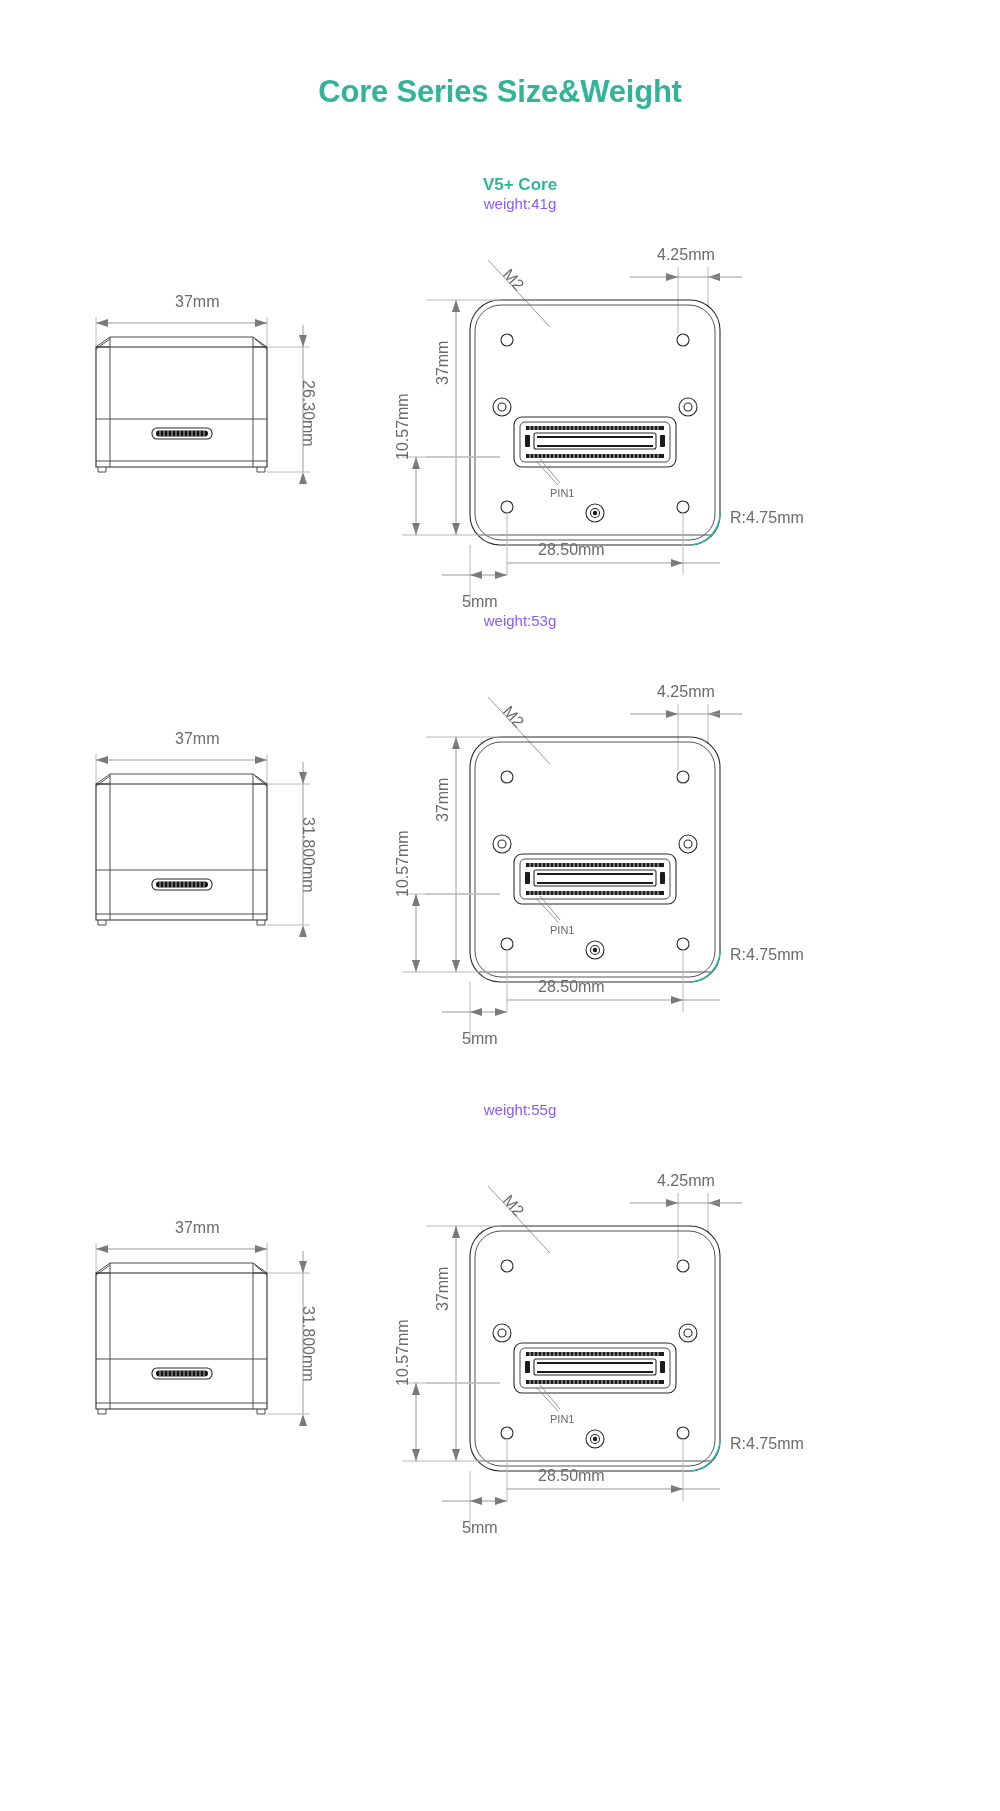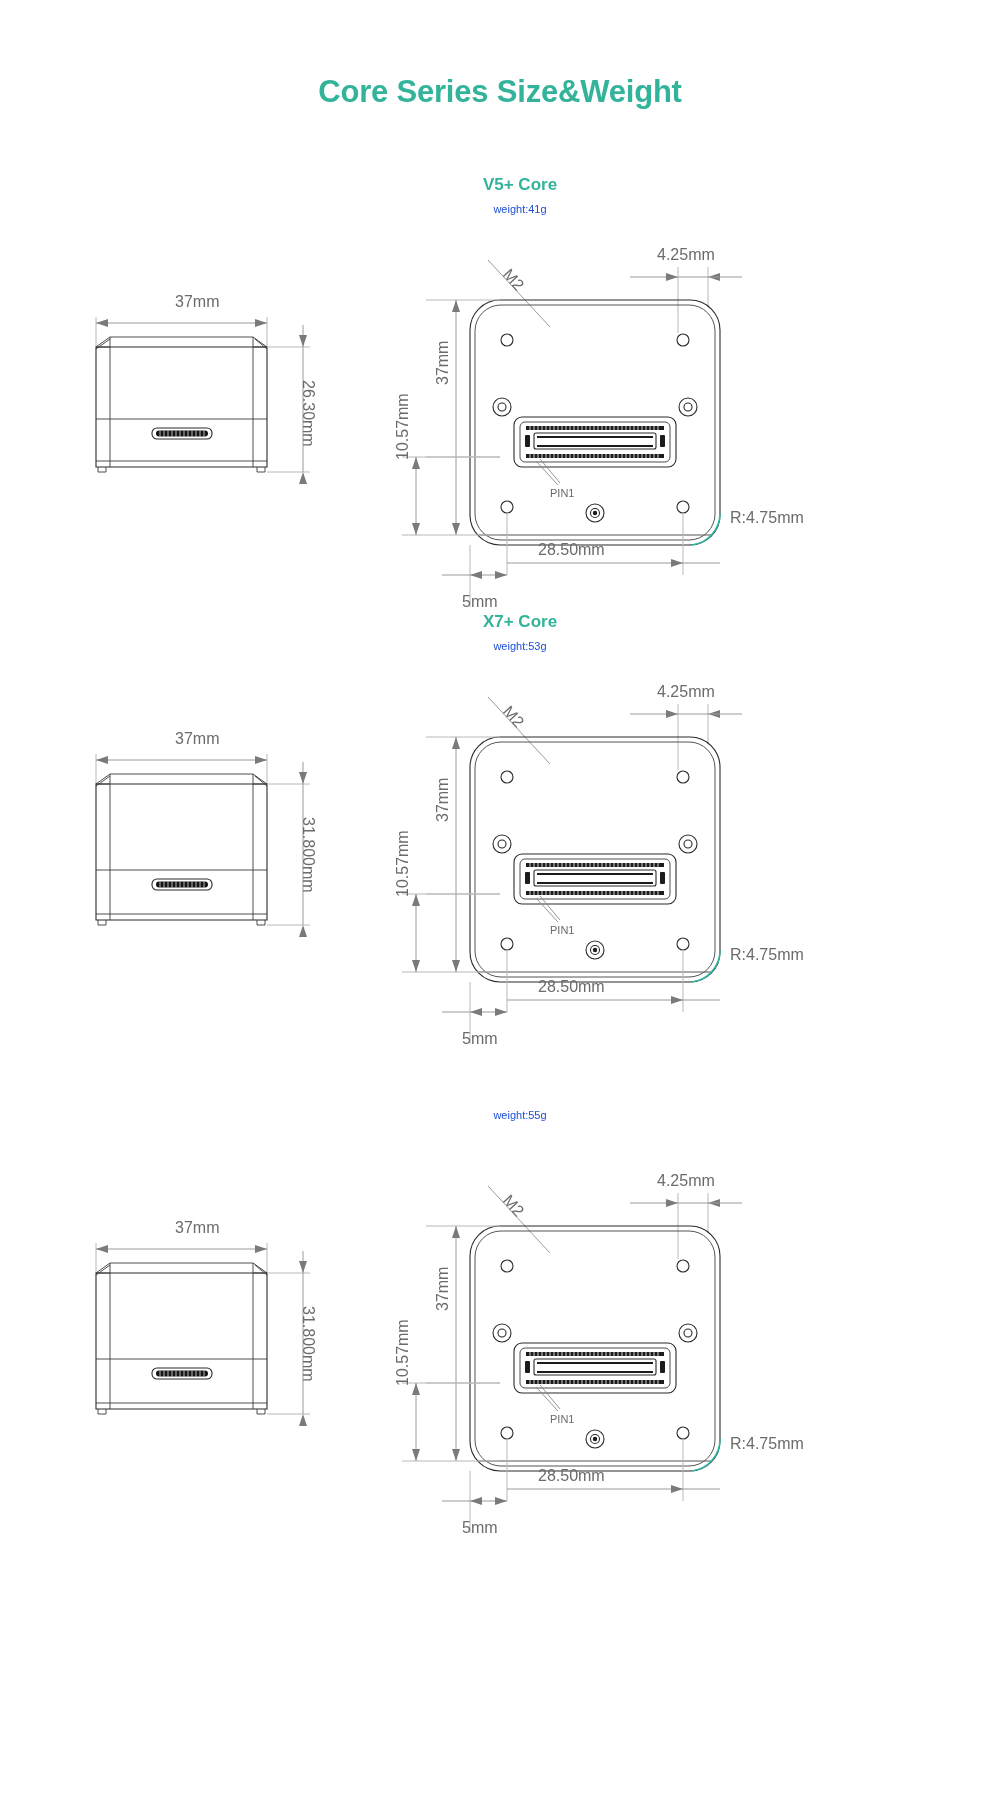--- a/index.html
+++ b/index.html
@@ -26,23 +26,23 @@
     color: #32b39a;
   }
   .section { position: absolute; left: 0; width: 1000px; }
   .sec-head { position: absolute; left: 0; width: 1000px; text-align: center; padding-left: 40px; }
   .sec-name {
     font-size: 17px;
     font-weight: bold;
     color: #32b39a;
   }
   .sec-weight {
-    font-size: 11px;
-    color: #1d4ed8;
-    margin-top: 8px;
+    font-size: 15px;
+    color: #8b5cf6;
+    margin-top: 0;
   }
   svg { display: block; overflow: visible; }
   .dim-txt {
     font-family: "Liberation Sans", sans-serif;
     font-size: 16px;
     fill: #6b6b6b;
   }
   .dim-txt-sm {
     font-family: "Liberation Sans", sans-serif;
     font-size: 11px;
@@ -264,21 +264,20 @@
         <polygon class="arrow" points="80,340 92,336 92,344"></polygon>
         <polygon class="arrow" points="117,340 105,336 105,344"></polygon>
         <line class="dim-line" x1="52" y1="340" x2="80" y2="340"></line>
         <text class="dim-txt" x="72" y="372">5mm</text>
       </svg>
     </div>
   </div>
 
   <div class="section" style="top:612px;">
     <div class="sec-head">
-      <div class="sec-name">X7+ Core</div>
       <div class="sec-weight">weight:53g</div>
     </div>
 
     <div style="position:absolute; left:60px; top:110px;">
       <svg width="300" height="230" viewBox="0 0 300 230">
         <text class="dim-txt" x="115" y="22">37mm</text>
         <line class="ext-line" x1="36" y1="32" x2="36" y2="62"></line>
         <line class="ext-line" x1="207" y1="32" x2="207" y2="62"></line>
         <line class="dim-line" x1="36" y1="38" x2="207" y2="38"></line>
         <polygon class="arrow" points="36,38 48,34 48,42"></polygon>

